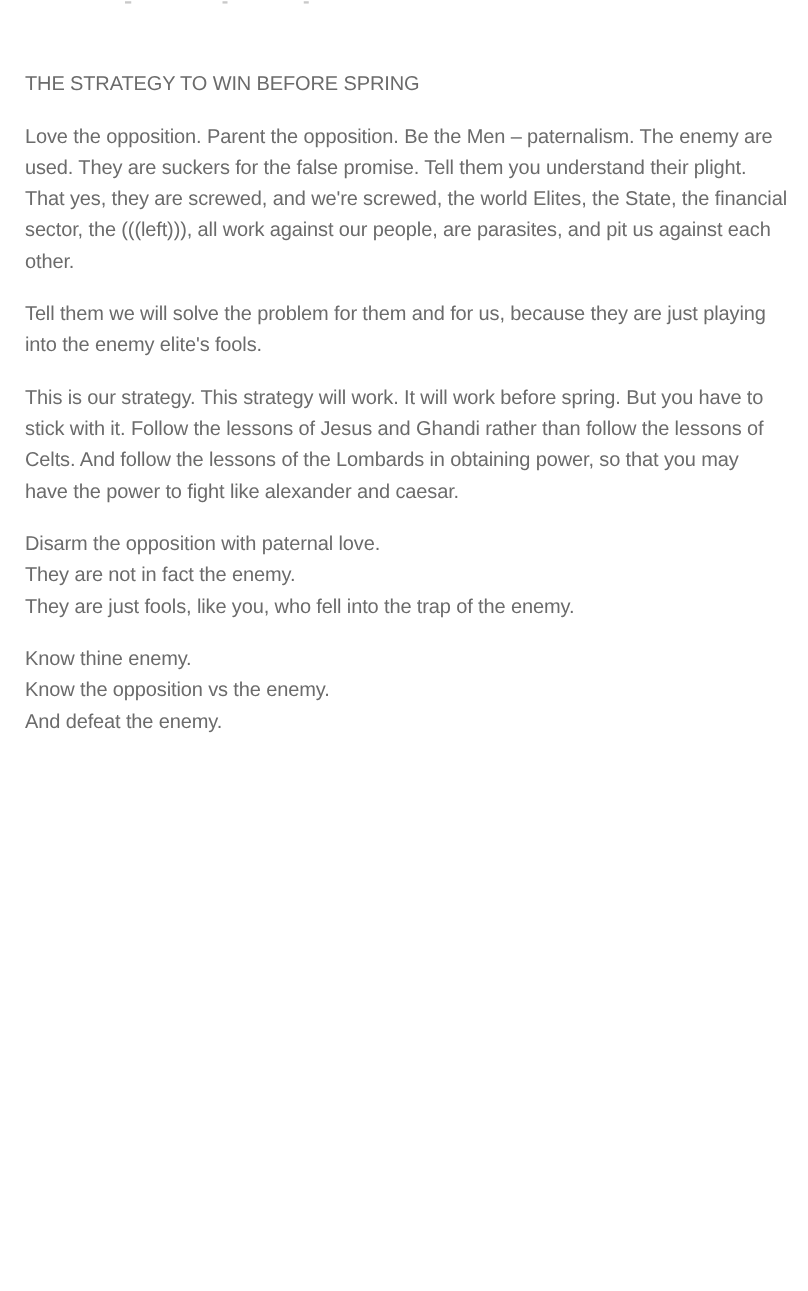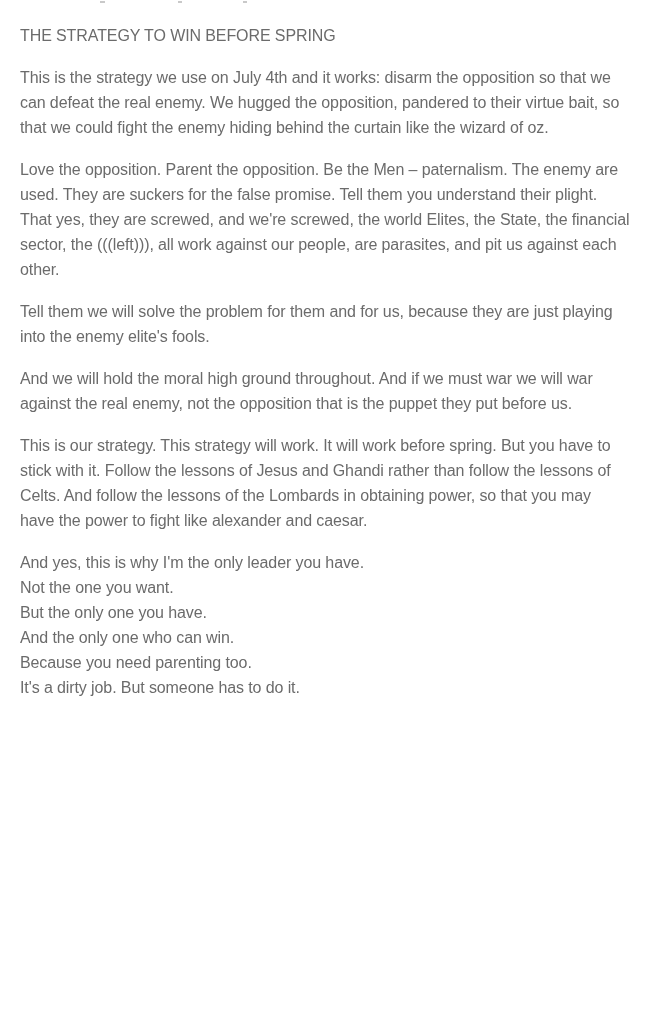--- a/index.html
+++ b/index.html
@@ -22,20 +22,21 @@
   .para {
     margin: 0 0 17px 0;
     font-size: 16px;
     font-weight: 400;
     line-height: 25px;
     white-space: pre;           
     letter-spacing: -0.1px;
   }
   .post-title {
     text-transform: none;       
+    margin-top: 32px;
   }
   
   .clipped-remnant {
     position: absolute;
     top: 0;
     left: 0;
     width: 100%;
     height: 3px;
     overflow: hidden;
   }
@@ -56,45 +57,40 @@
 <div class="page">
 
   <div class="clipped-remnant">
     <i></i>
       <i></i>
       <i></i>
   </div>
 
   <h1 class="post-title">THE STRATEGY TO WIN BEFORE SPRING</h1>
 
-  <p class="para">This is the strategy we use on July 4th and it works: disarm the opposition so that we
-can defeat the real enemy. We hugged the opposition, pandered to their virtue bait, so
-that we could fight the enemy hiding behind the curtain like the wizard of oz.</p>
 
   <p class="para">Love the opposition. Parent the opposition. Be the Men – paternalism. The enemy are
 used. They are suckers for the false promise. Tell them you understand their plight.
 That yes, they are screwed, and we're screwed, the world Elites, the State, the financial
 sector, the (((left))), all work against our people, are parasites, and pit us against each
 other.</p>
 
 
   <p class="para">Tell them we will solve the problem for them and for us, because they are just playing
 into the enemy elite's fools.</p>
 
 
-  <p class="para">And we will hold the moral high ground throughout. And if we must war we will war
-against the real enemy, not the opposition that is the puppet they put before us.</p>
 
   <p class="para">This is our strategy. This strategy will work. It will work before spring. But you have to
 stick with it. Follow the lessons of Jesus and Ghandi rather than follow the lessons of
 Celts. And follow the lessons of the Lombards in obtaining power, so that you may
 have the power to fight like alexander and caesar.</p>
 
+  <p class="para">Disarm the opposition with paternal love.
+They are not in fact the enemy.
+They are just fools, like you, who fell into the trap of the enemy.</p>
 
+  <p class="para">Know thine enemy.
+Know the opposition vs the enemy.
+And defeat the enemy.</p>
 
-  <p class="para">And yes, this is why I'm the only leader you have.
-Not the one you want.
-But the only one you have.
-And the only one who can win.
-Because you need parenting too.
-It's a dirty job. But someone has to do it.</p>
 
 </div>
 
 </body></html>

